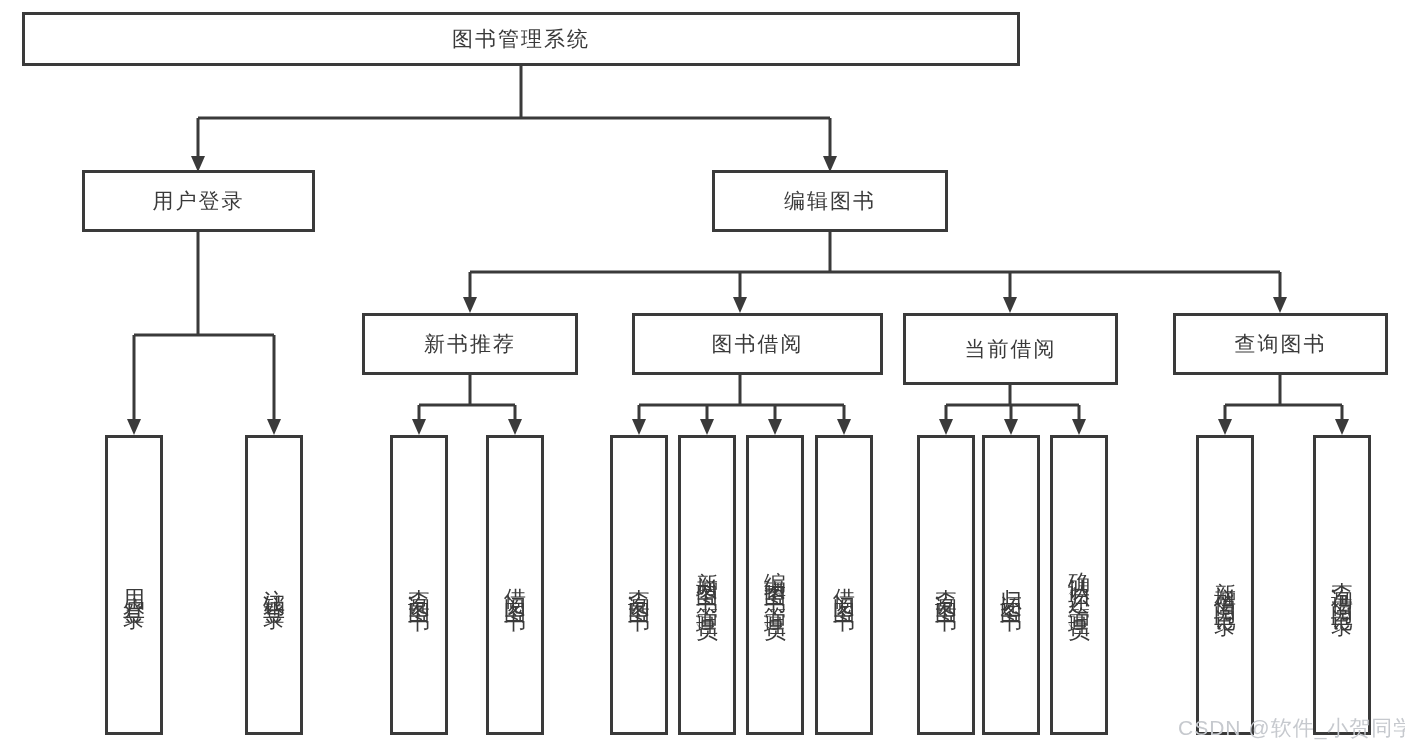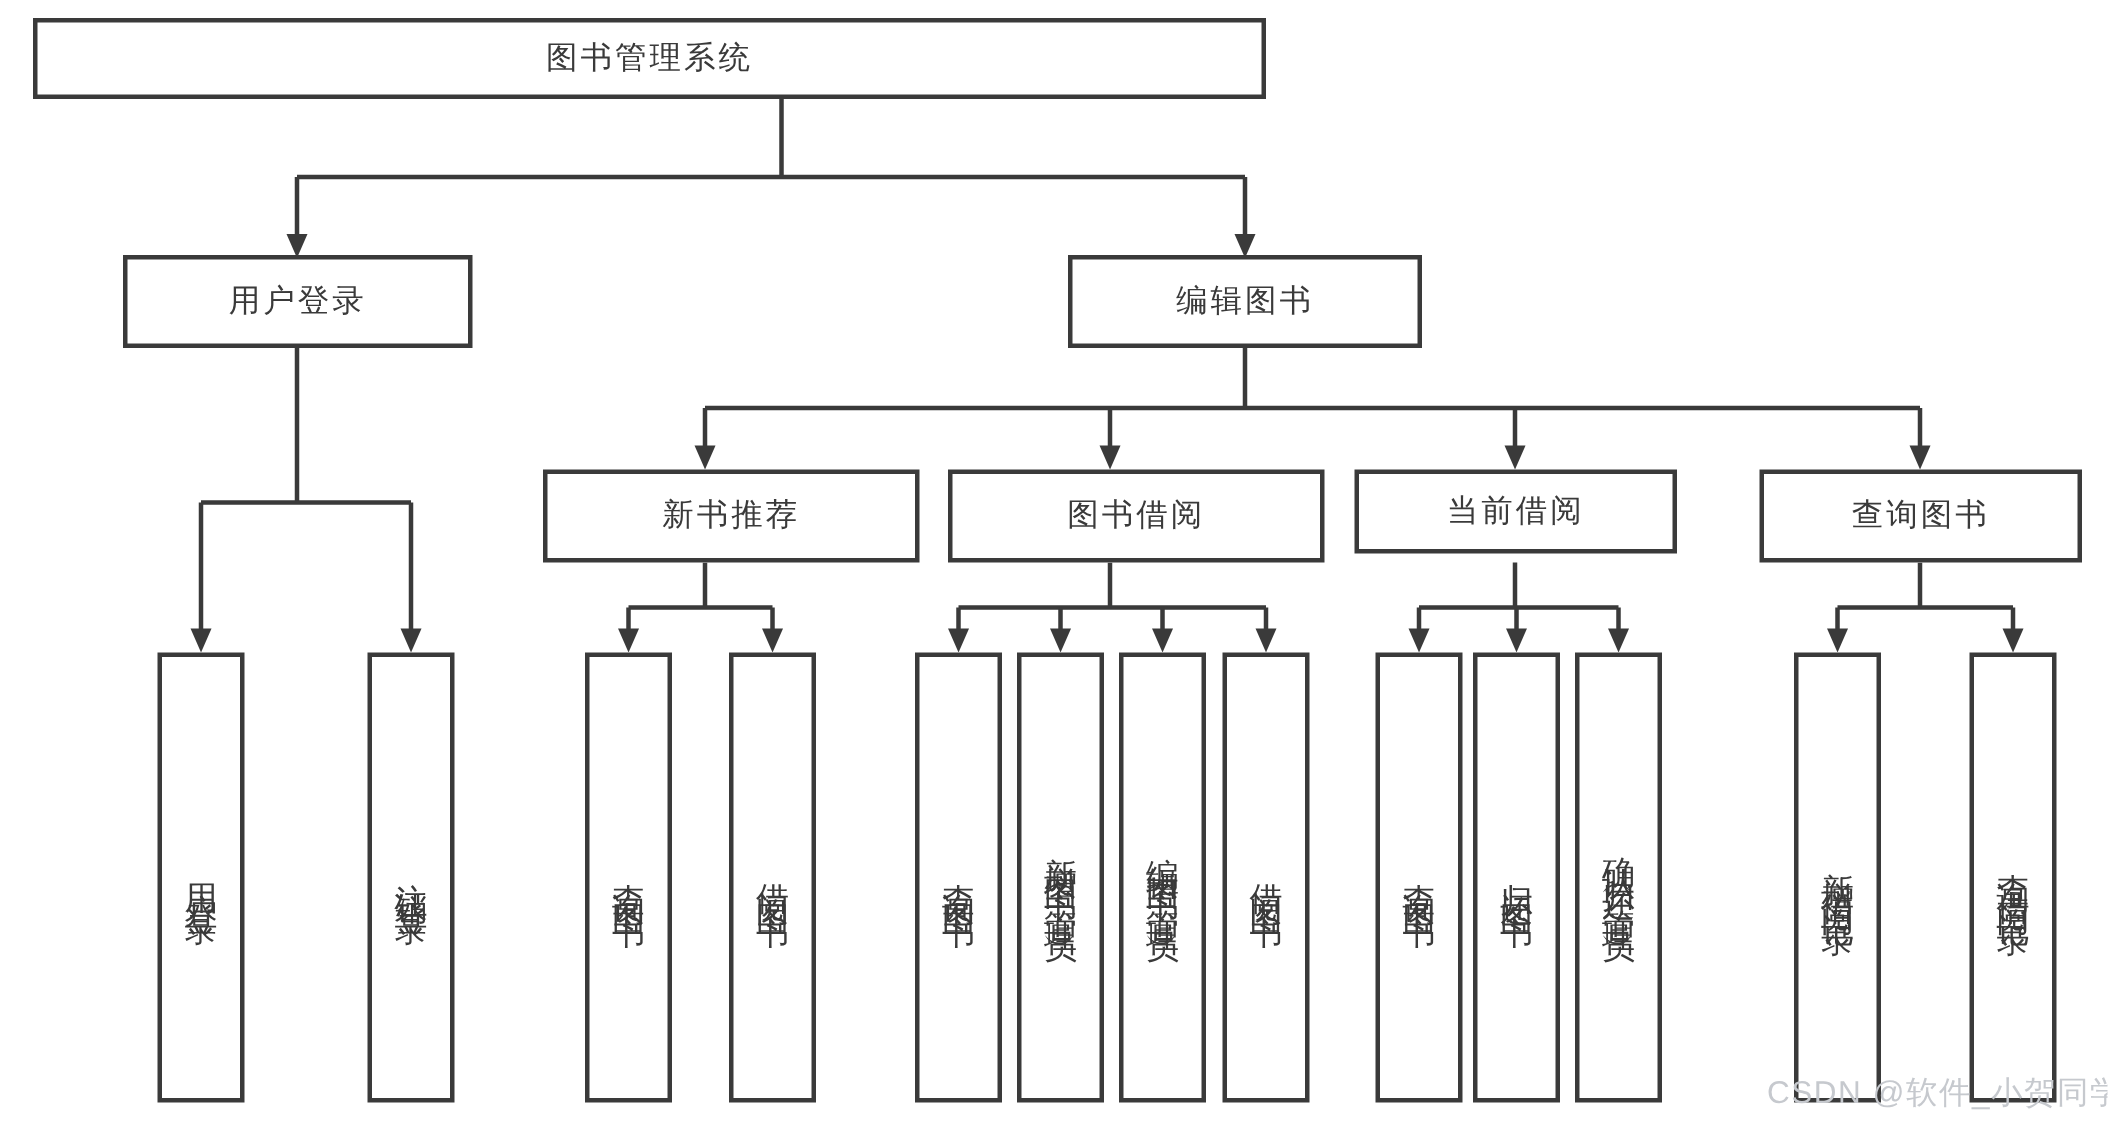--- a/index.html
+++ b/index.html
@@ -66,38 +66,38 @@
   <polygon points="700,419 714,419 707,435"></polygon>
   <polygon points="768,419 782,419 775,435"></polygon>
   <polygon points="837,419 851,419 844,435"></polygon>
   <polygon points="939,419 953,419 946,435"></polygon>
   <polygon points="1004,419 1018,419 1011,435"></polygon>
   <polygon points="1072,419 1086,419 1079,435"></polygon>
   <polygon points="1218,419 1232,419 1225,435"></polygon>
   <polygon points="1335,419 1349,419 1342,435"></polygon>
 </svg>
 
-<div class="box" style="left:22px;top:12px;width:822px;height:54px">
+<div class="box" style="left:22px;top:12px;width:998px;height:54px">
   <span class="h-label">图书管理系统</span>
 </div>
 
 <div class="box" style="left:82px;top:170px;width:233px;height:62px">
   <span class="h-label">用户登录</span>
 </div>
 <div class="box" style="left:712px;top:170px;width:236px;height:62px">
   <span class="h-label">编辑图书</span>
 </div>
 
-<div class="box" style="left:362px;top:313px;width:251px;height:62px">
+<div class="box" style="left:362px;top:313px;width:216px;height:62px">
   <span class="h-label">新书推荐</span>
 </div>
 <div class="box" style="left:632px;top:313px;width:251px;height:62px">
   <span class="h-label">图书借阅</span>
 </div>
-<div class="box" style="left:903px;top:313px;width:215px;height:56px">
+<div class="box" style="left:903px;top:313px;width:215px;height:72px">
   <span class="h-label">当前借阅</span>
 </div>
 <div class="box" style="left:1173px;top:313px;width:215px;height:62px">
   <span class="h-label">查询图书</span>
 </div>
 
 <div class="box" style="left:105px;top:435px;width:58px;height:300px">
   <span class="v-label">用户登录</span>
 </div>
 <div class="box" style="left:245px;top:435px;width:58px;height:300px">

